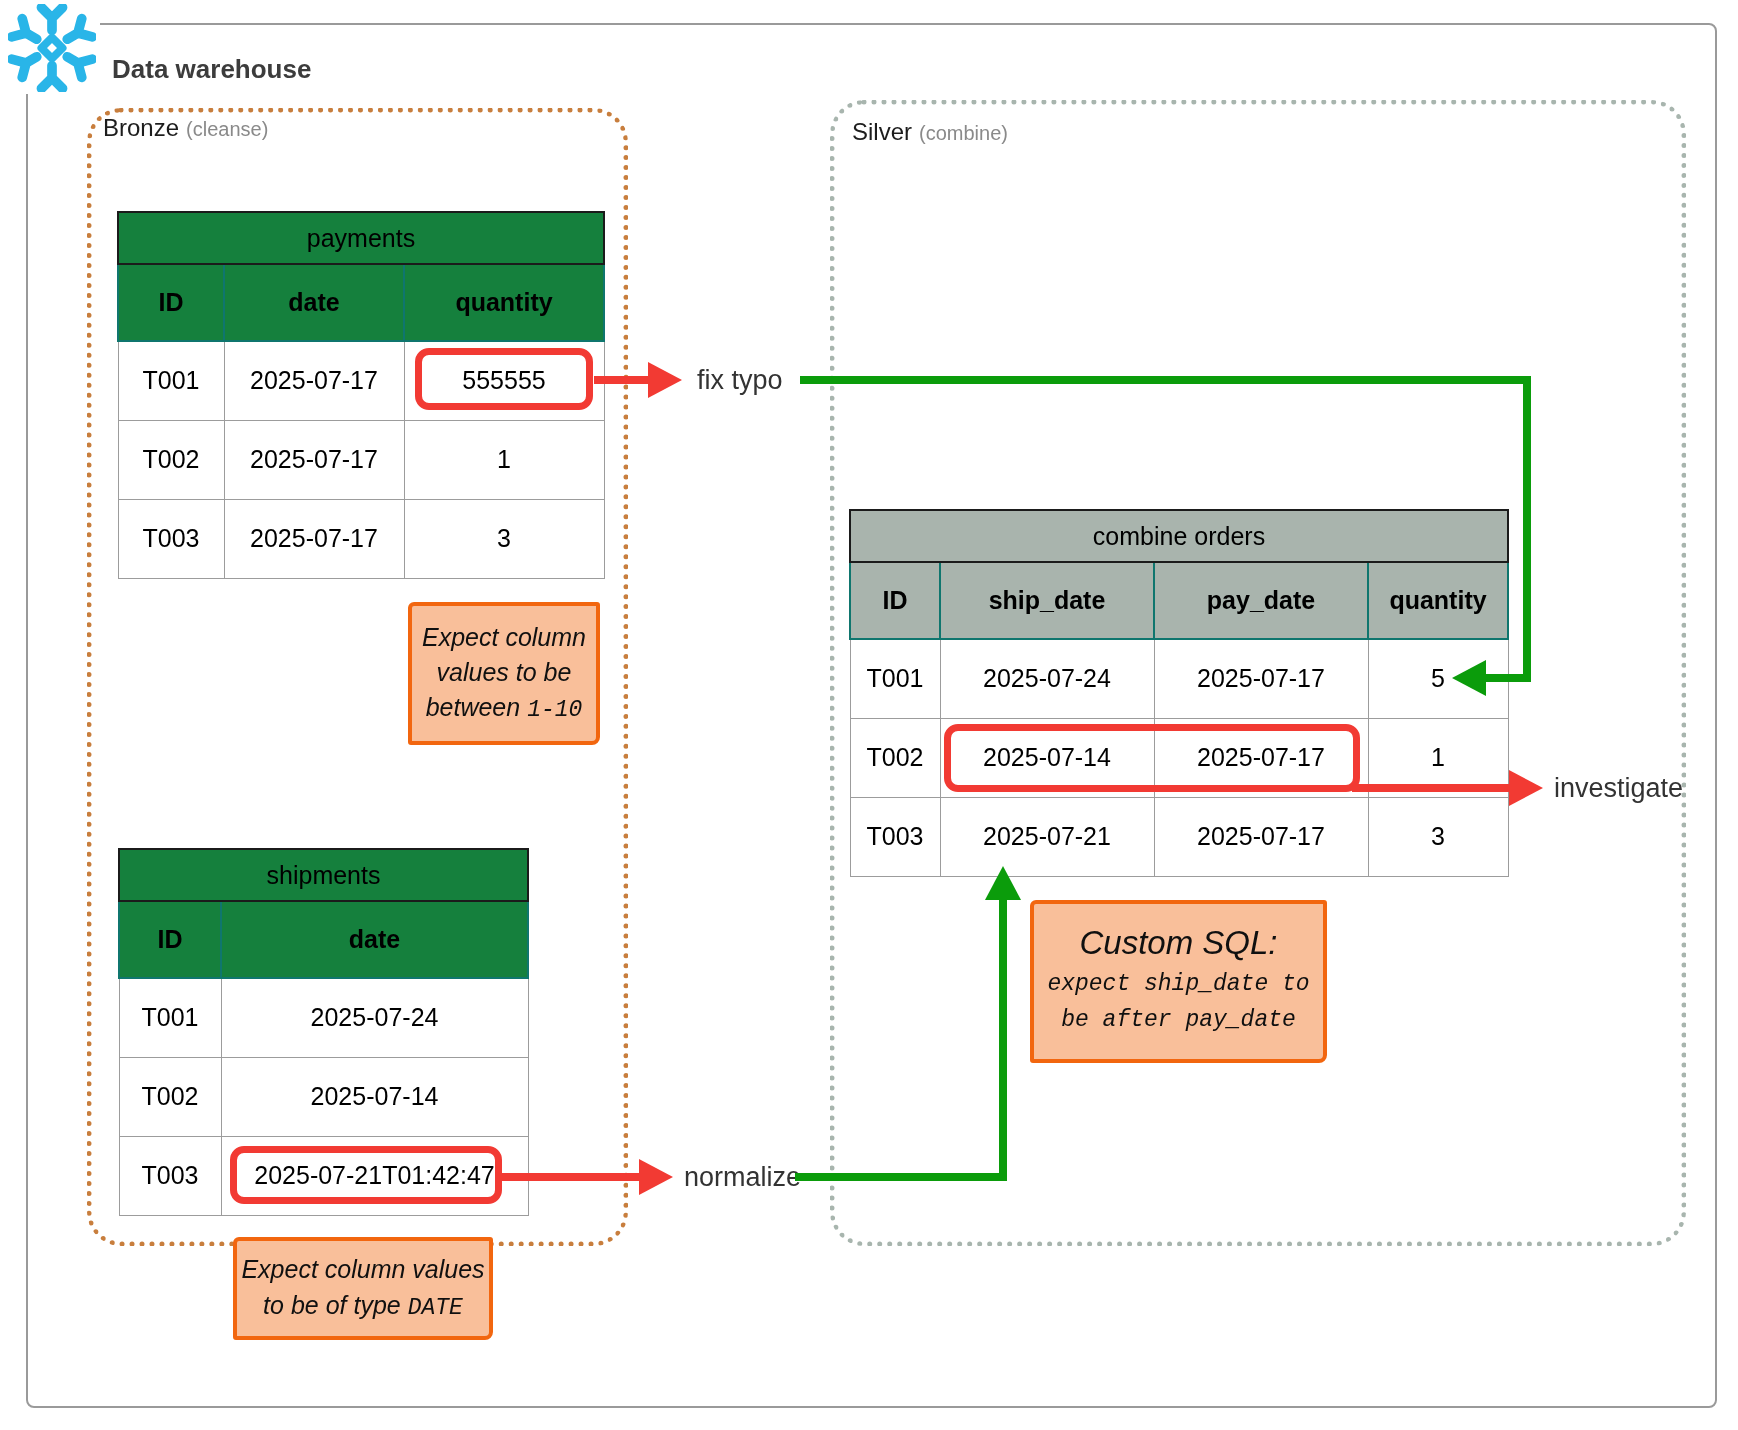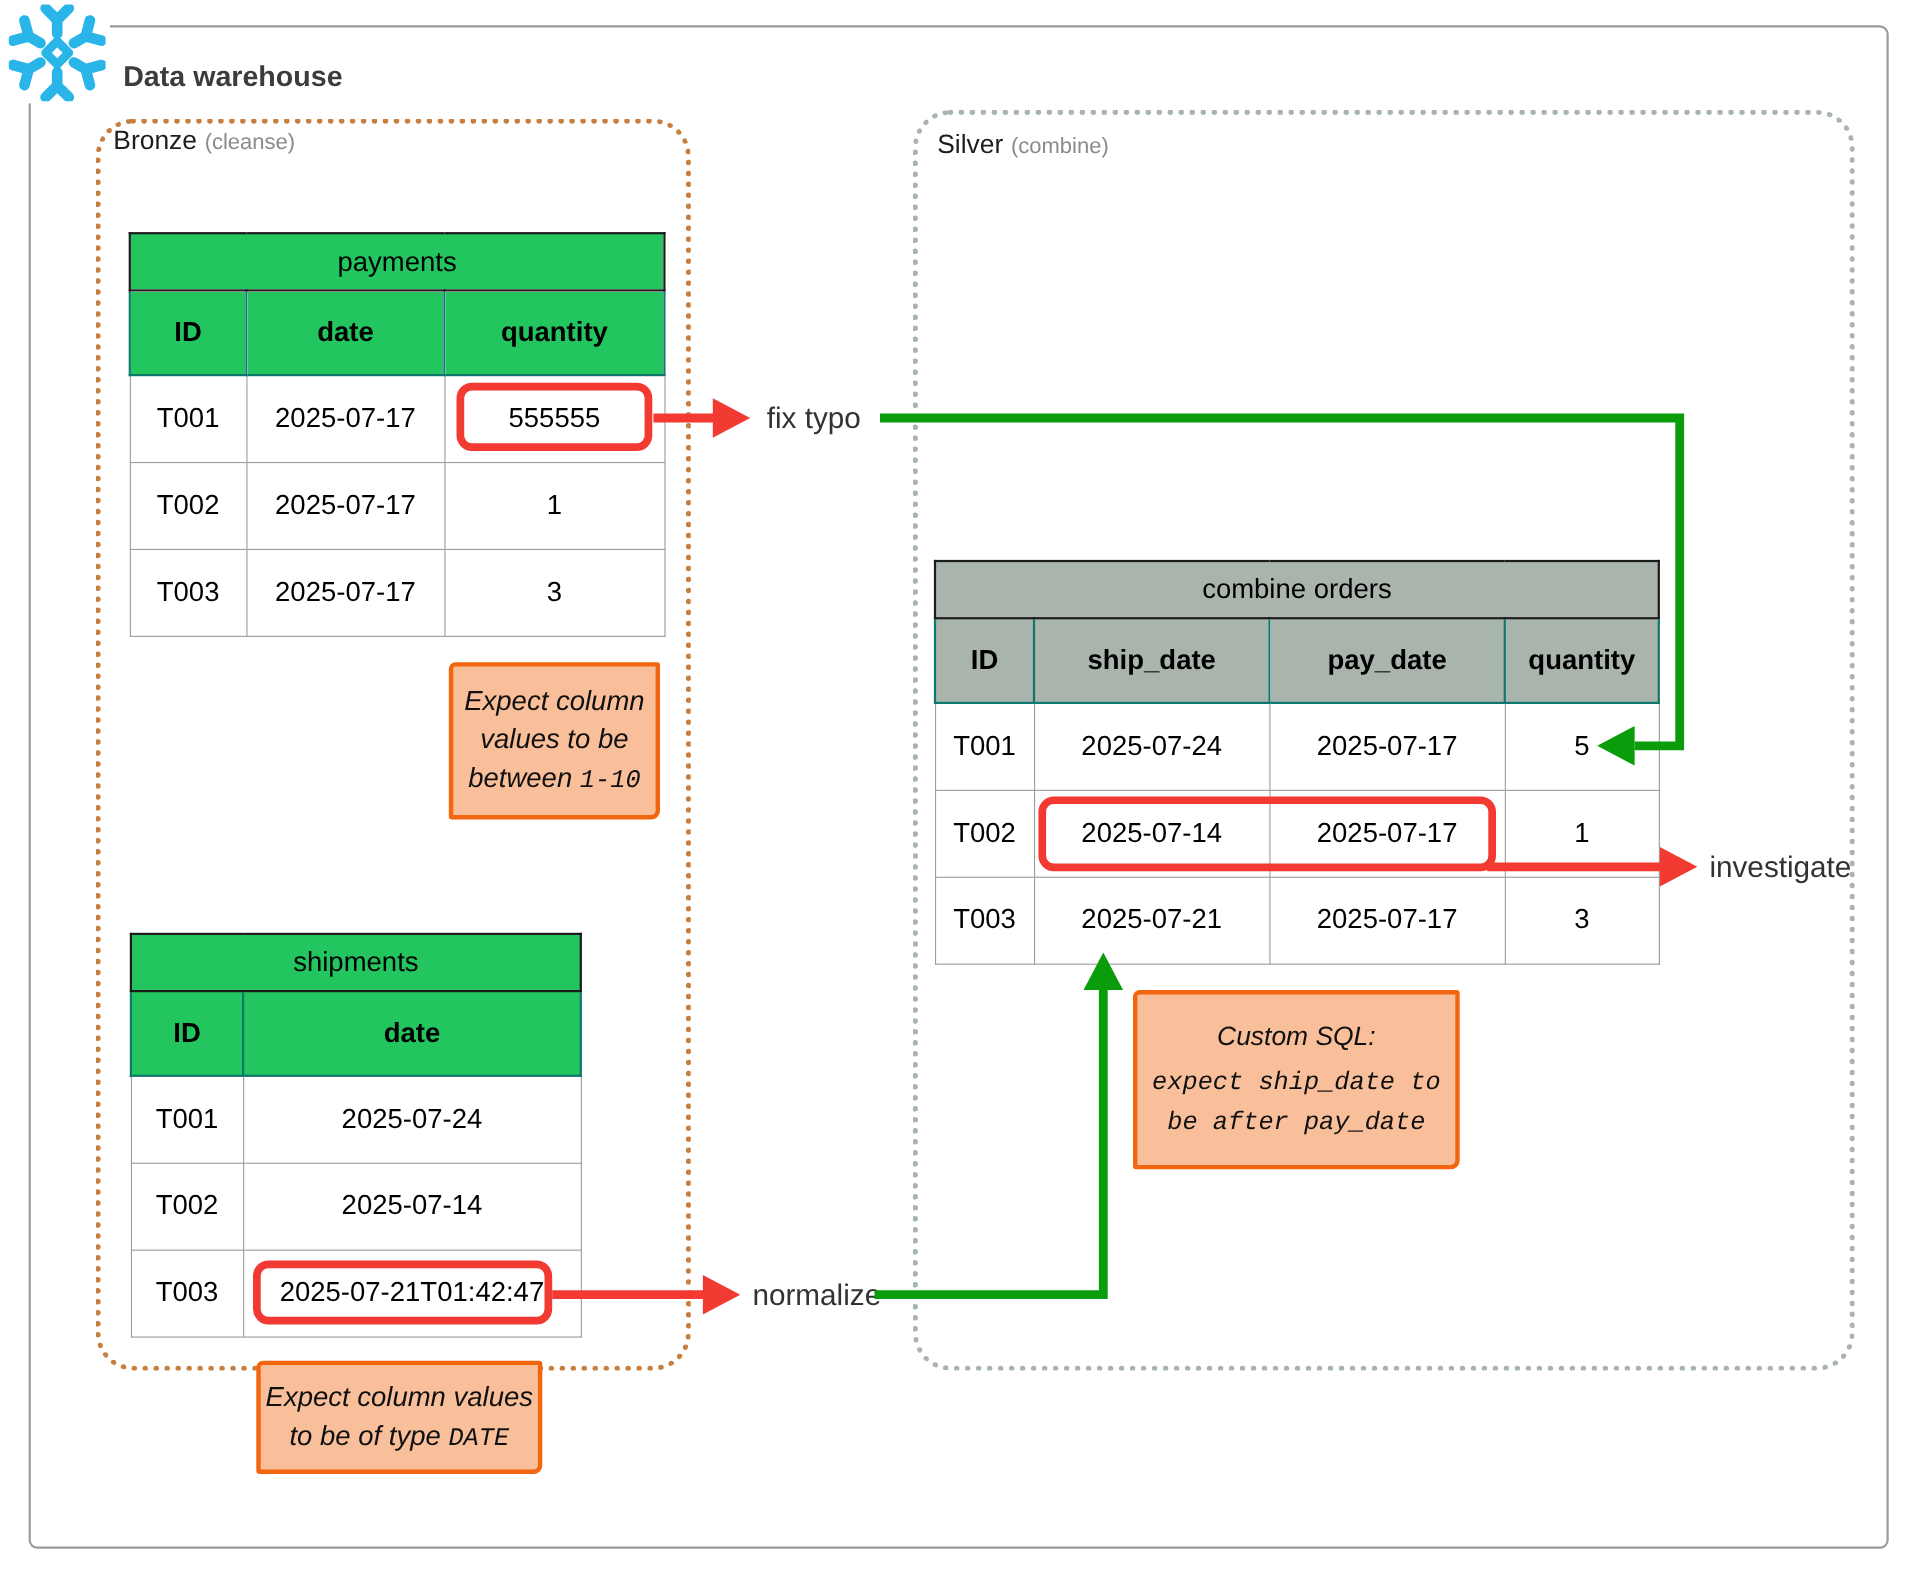--- a/index.html
+++ b/index.html
@@ -25,21 +25,21 @@
     color:#3c3c3c; z-index:3;margin-top:12px; }
 
   
   table.dtable { position:absolute; border-collapse:collapse; table-layout:fixed;
     background:#fff; z-index:3; }
   table.dtable td, table.dtable th { text-align:center; vertical-align:middle;
     font-size:25px; color:#000; padding:0; overflow:hidden; }
   table.dtable .ttl { border:2px solid #1b1b1b; font-weight:400; }
   table.dtable th { border:2px solid #0f766e; font-weight:700; }
   table.dtable td { border:1px solid #9c9c9c; }
-  .bronze-hdr .ttl, .bronze-hdr th { background:#22c55e; }
+  .bronze-hdr .ttl, .bronze-hdr th { background:#15803d; }
   .silver-hdr .ttl, .silver-hdr th { background:#a9b4ad; }
   tr.ttl-row { height:52px; } tr.hdr-row { height:77px; } tr.data-row { height:79px; }
   #t-payments { left:117px; top:211px; width:486px; }
   #t-shipments { left:118px; top:848px; width:409px; }
   #t-closed { left:849px; top:509px; width:658px; }
 
   
   .hl-box { position:absolute; border:7px solid #f23a33; border-radius:14px;
     background:transparent; z-index:5; }
   #hl-quantity { left:415px; top:348px; width:178px; height:62px; }
@@ -55,21 +55,21 @@
 
   
   .note { position:absolute; background:#f9bf9a; border:4px solid #f2660f;
     color:#101010; display:flex; flex-direction:column; align-items:center;
     justify-content:center; text-align:center; font-size:25px; z-index:4;
     border-radius:6px 3px 8px 3px;font-style:italic; }
   .note .mono { font-family:"Liberation Mono", monospace; font-size:23px; }
   #note-range { left:408px; top:602px; width:192px; height:143px; line-height:35px; }
   #note-datetype { left:233px; top:1237px; width:260px; height:103px; line-height:36px; }
   #note-sql { left:1030px; top:900px; width:297px; height:163px; }
-  #note-sql .sql-title { font-size:24px; line-height:34px; margin-bottom:6px; }
+  #note-sql .sql-title { font-size:33px; line-height:34px; margin-bottom:6px; }
   #note-sql .mono { line-height:36px; }
 
   
   #overlay { position:absolute; left:0; top:0; width:1738px; height:1430px;
     z-index:6; pointer-events:none; }
 </style>
 </head>
 <body>
 
 <div id="outer-box"></div>

